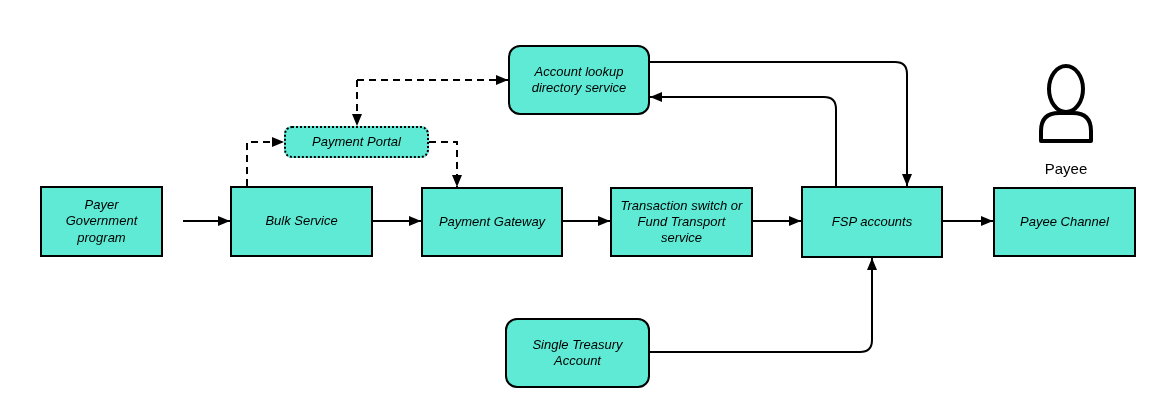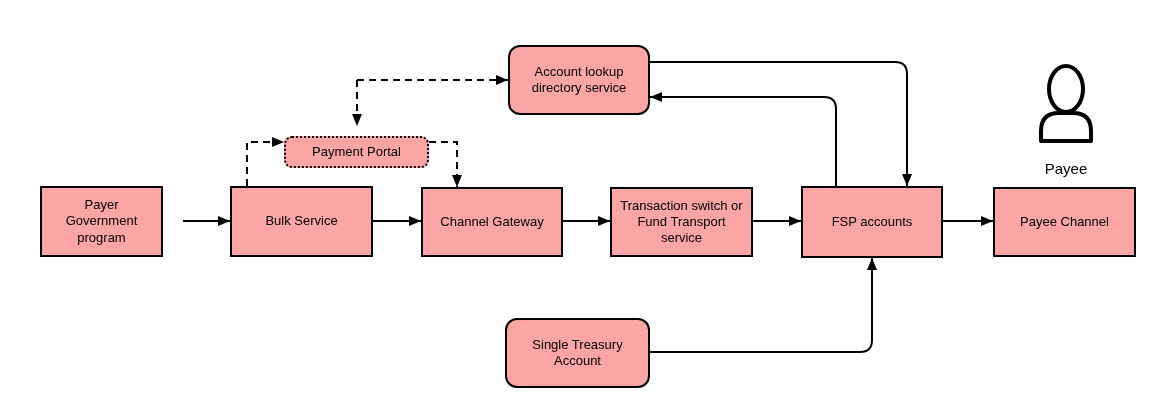--- a/index.html
+++ b/index.html
@@ -8,37 +8,38 @@
     width: 1166px;
     height: 401px;
     background: #ffffff;
     font-family: "Liberation Sans", sans-serif;
     color: #000000;
     overflow: hidden;
   }
   .node {
     position: absolute;
     box-sizing: border-box;
-    background: #fca5a5;
+    background: #5eead4;
     border: 2px solid #000000;
     display: flex;
     align-items: center;
     justify-content: center;
     text-align: center;
     font-size: 13px;
     line-height: 1.25;
     padding: 4px 8px;
     z-index: 2;
+    font-style: italic;
   }
   .node.rounded { border-radius: 12px; }
   .node.dotted  { border: 2px dotted #000000; border-radius: 8px; }
 
   .n-payer       { left: 40px;  top: 186px; width: 123px; height: 71px; }
   .n-bulk        { left: 230px; top: 186px; width: 143px; height: 71px; }
-  .n-portal      { left: 284px; top: 136px; width: 145px; height: 32px; padding: 2px 8px; }
+  .n-portal      { left: 284px; top: 126px; width: 145px; height: 32px; padding: 2px 8px; }
   .n-gateway     { left: 421px; top: 187px; width: 142px; height: 70px; }
   .n-transaction { left: 610px; top: 187px; width: 143px; height: 70px; }
   .n-lookup      { left: 508px; top: 45px;  width: 142px; height: 70px; }
   .n-fsp         { left: 801px; top: 186px; width: 142px; height: 72px; }
   .n-treasury    { left: 505px; top: 318px; width: 145px; height: 70px; }
   .n-channel     { left: 993px; top: 187px; width: 143px; height: 70px; }
 
   #overlay {
     position: absolute;
     left: 0; top: 0;
@@ -63,21 +64,21 @@
   <div class="node n-payer">
     <span>Payer Government program</span>
   </div>
   <div class="node n-bulk">
     <span>Bulk Service</span>
   </div>
   <div class="node dotted n-portal">
     <span>Payment Portal</span>
   </div>
   <div class="node n-gateway">
-    <span>Channel Gateway</span>
+    <span>Payment Gateway</span>
   </div>
   <div class="node n-transaction">
     <span>Transaction switch or Fund Transport service</span>
   </div>
   <div class="node rounded n-lookup">
     <span>Account lookup directory service</span>
   </div>
   <div class="node rounded n-treasury">
     <span>Single Treasury Account</span>
   </div>

